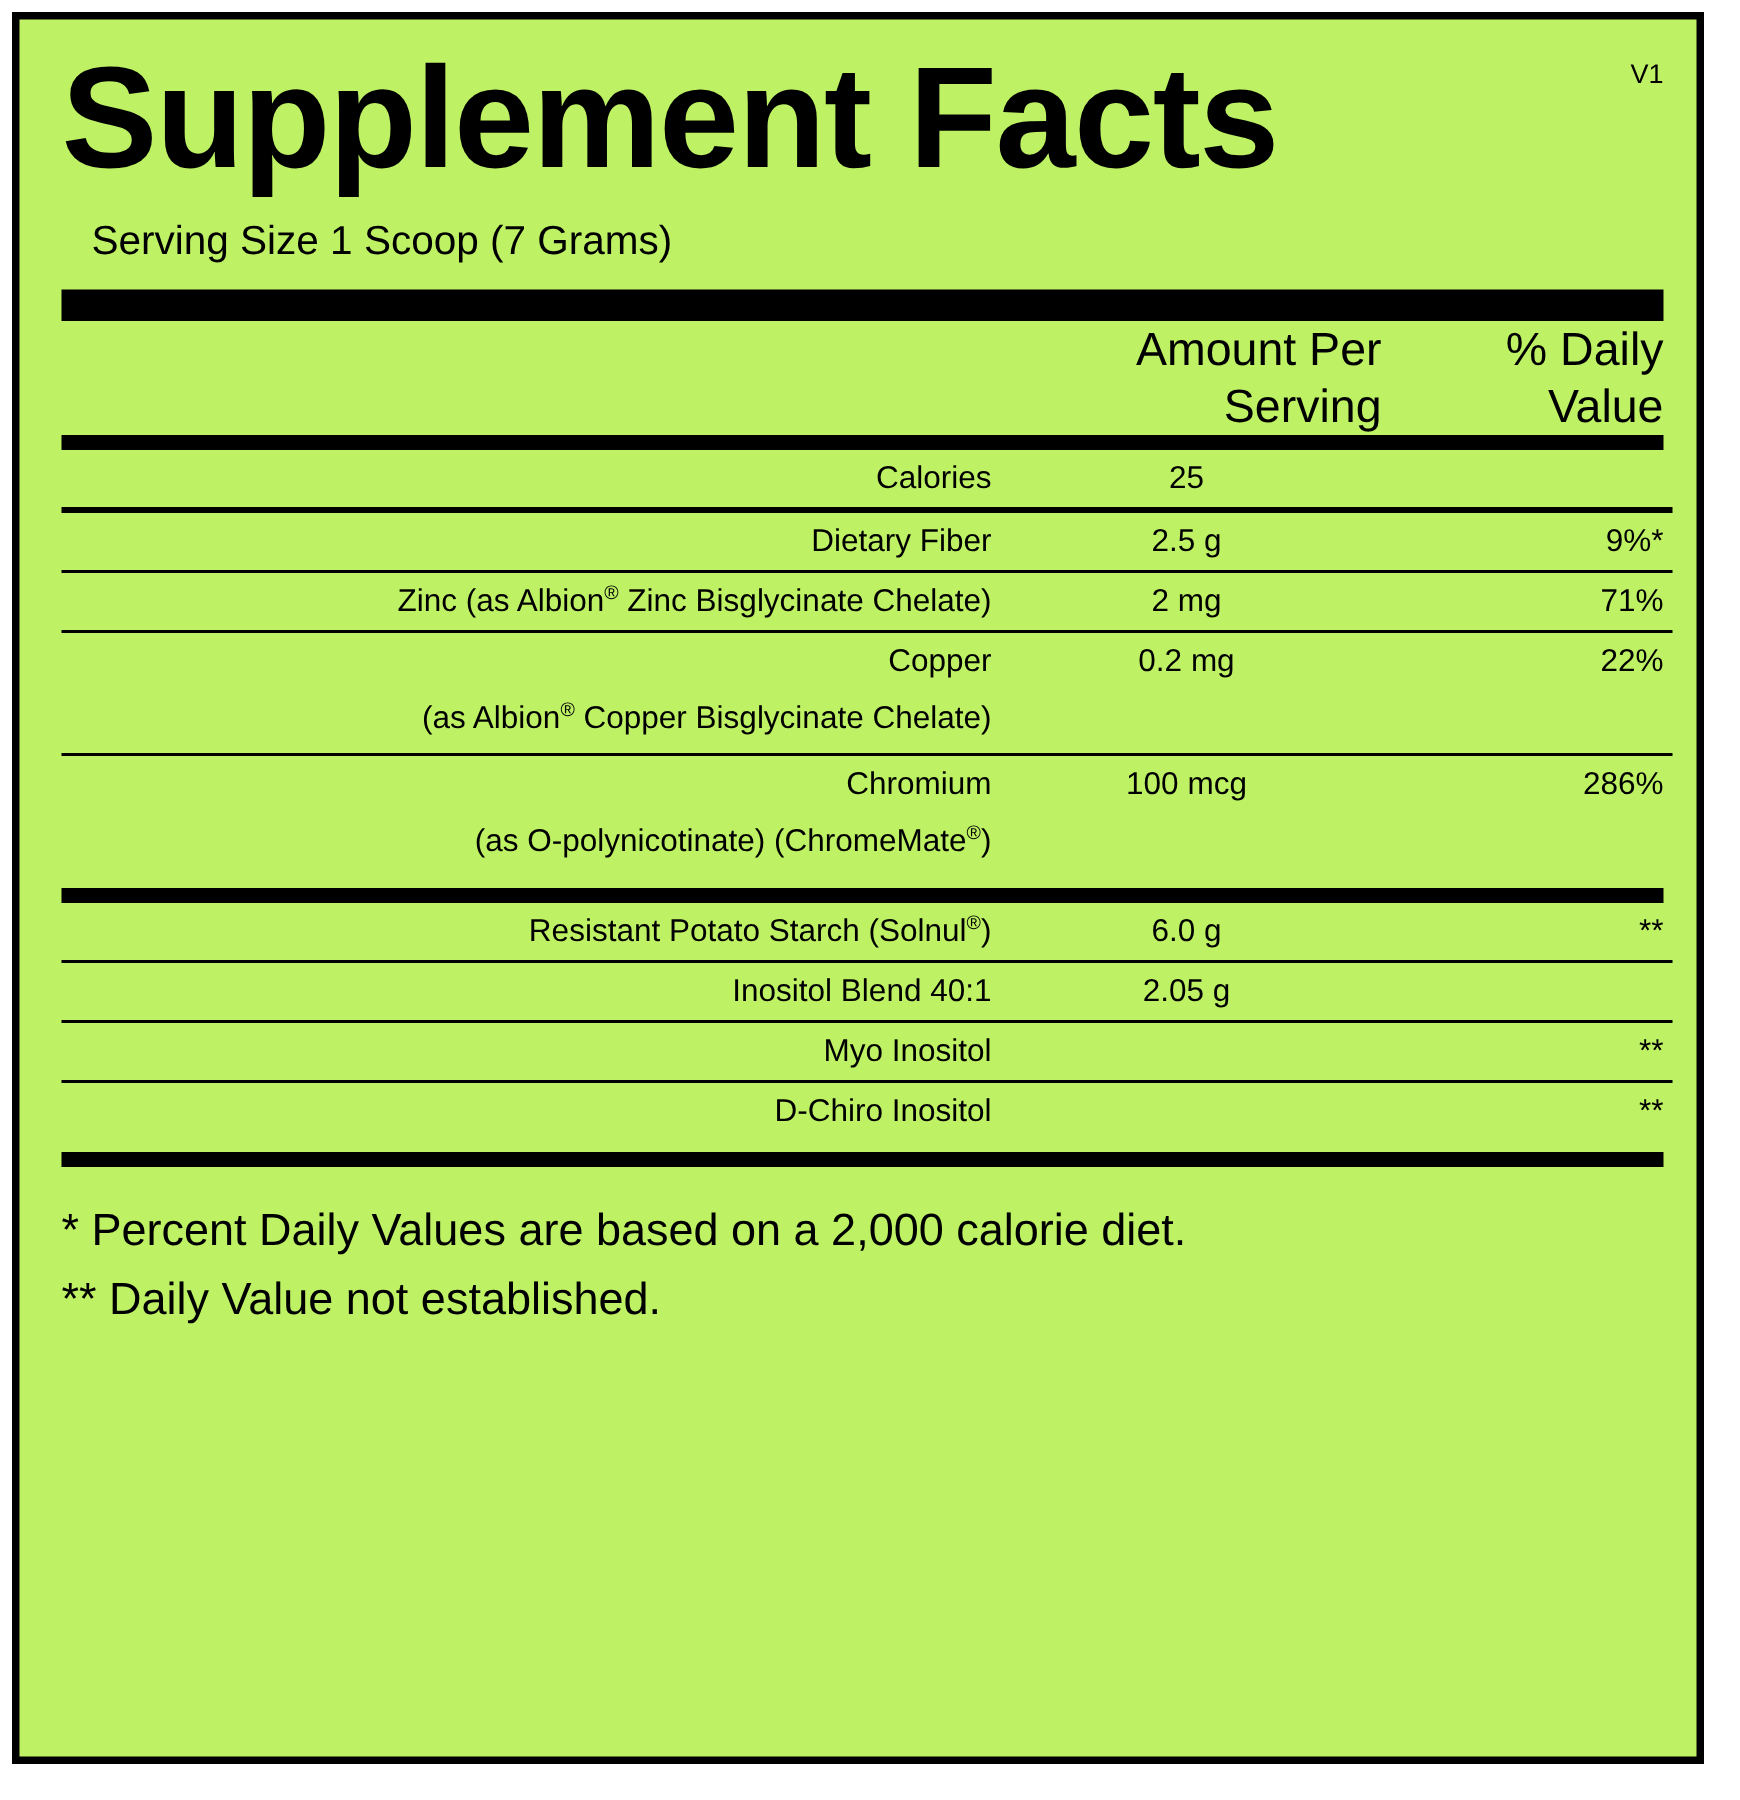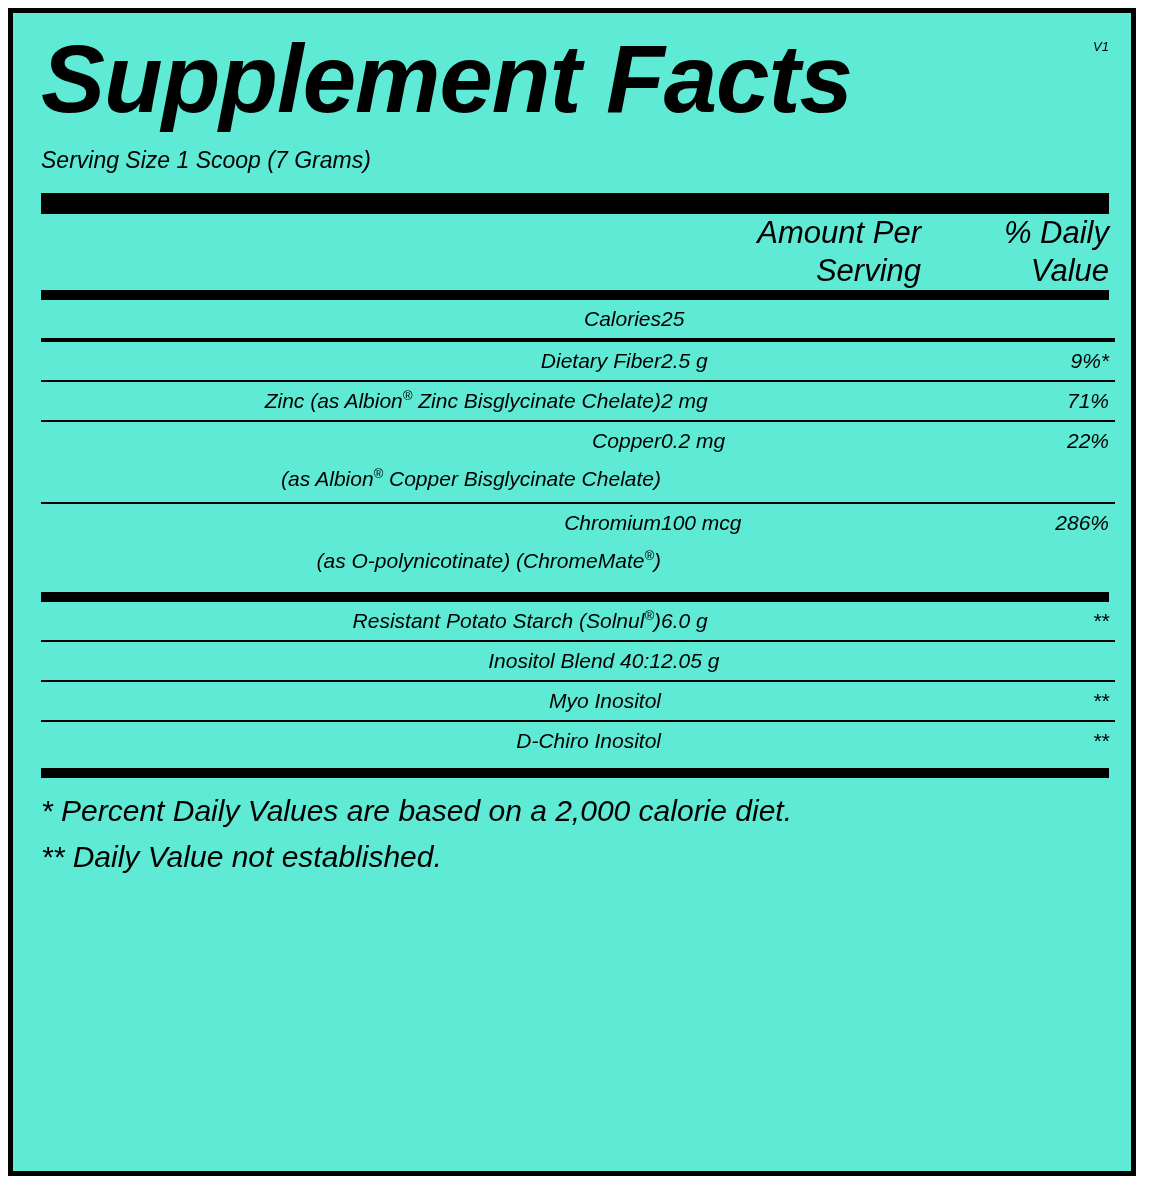--- a/index.html
+++ b/index.html
@@ -15,22 +15,21 @@
     -webkit-font-smoothing: antialiased;
   }
   .panel {
     position: absolute;
     left: 8px;
     top: 8px;
     width: 1128px;
     height: 1168px;
     border: 5px solid #000;
     box-sizing: border-box;
-    background: #5eead4;
-    font-style: italic;
+    background: #bef264;
   }
   .inner {
     position: absolute;
     left: 28px;
     top: 14px;
     width: 1068px;
   }
 
   
   .title-row {
@@ -41,29 +40,30 @@
     font-size: 96px;
     font-weight: bold;
     letter-spacing: -1px;
     line-height: 104px;
     white-space: nowrap;
   }
   .version {
     position: absolute;
     right: 0px;
     top: 12px;
-    font-size: 13px;
+    font-size: 18px;
     letter-spacing: 0px;
   }
 
   
   .serving {
-    font-size: 23px;
+    font-size: 27px;
     line-height: 42px;
     margin-top: 4px;
+    margin-left: 20px;
   }
 
   
   .bar-thick {
     height: 21px;
     background: #000;
     margin-top: 12px;
   }
   .bar-mid {
     height: 10px;
@@ -95,41 +95,41 @@
     text-align: center;
   }
   .hdr td.col-name { text-align: left; }
 
   .row td {
     font-size: 21px;
     line-height: 38px;
     padding-top: 6px;
     padding-bottom: 5px;
   }
-  .row td.amount { text-align: left; margin-top: 32px; }
+  .row td.amount { text-align: center; margin-top: 32px; }
   .row td.dv { text-align: right; padding-right: 6px; }
   .row .sub { padding-left: 72px; }
   .row .cont { padding-left: 32px; }
   .row.tall td { padding-bottom: 4px; }
 
   .sep {
     height: 2px;
     background: #000;
   }
   sup {
     font-size: 0.62em;
     vertical-align: super;
     line-height: 0;
   }
 
   
   .footnotes {
     font-size: 30px;
     line-height: 46px;
-    padding-top: 10px;
+    padding-top: 20px;
   }
   .footnote { white-space: nowrap; }
   .stars { letter-spacing: 0px; }
 </style>
 </head>
 <body>
 
 <div class="panel">
   <div class="inner">
 

